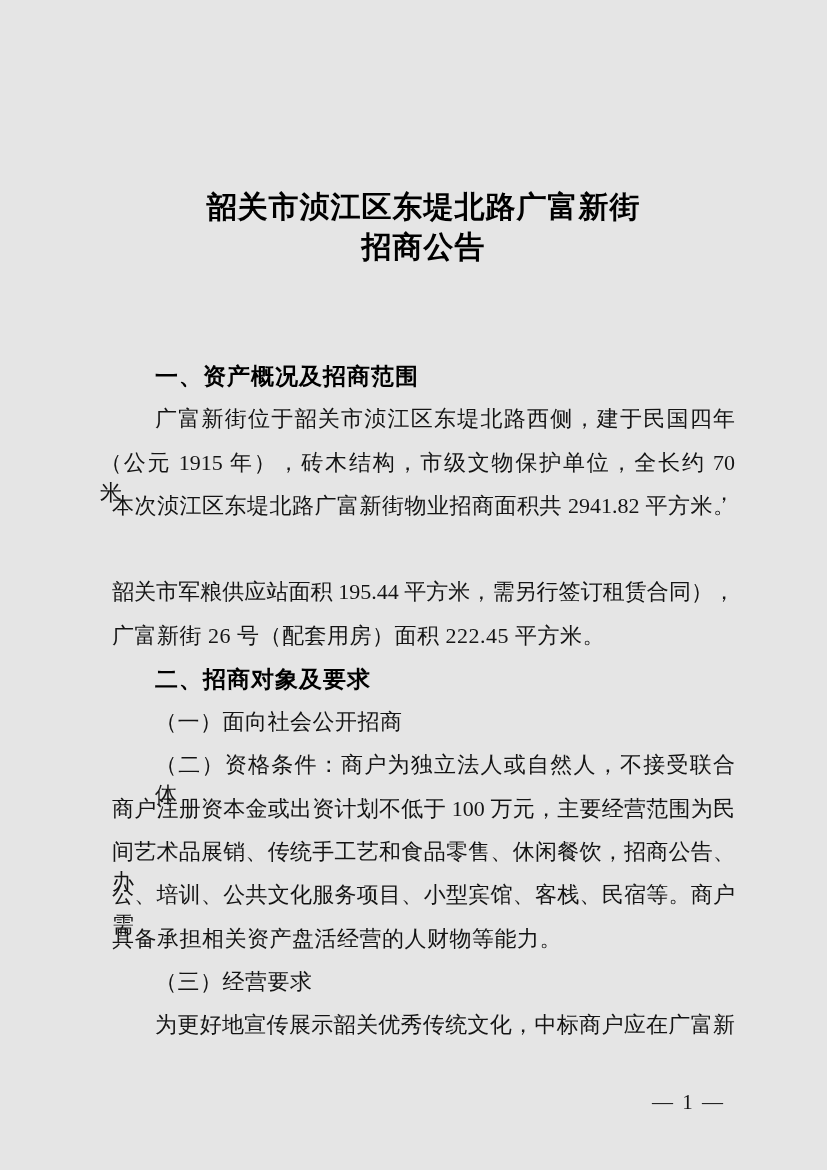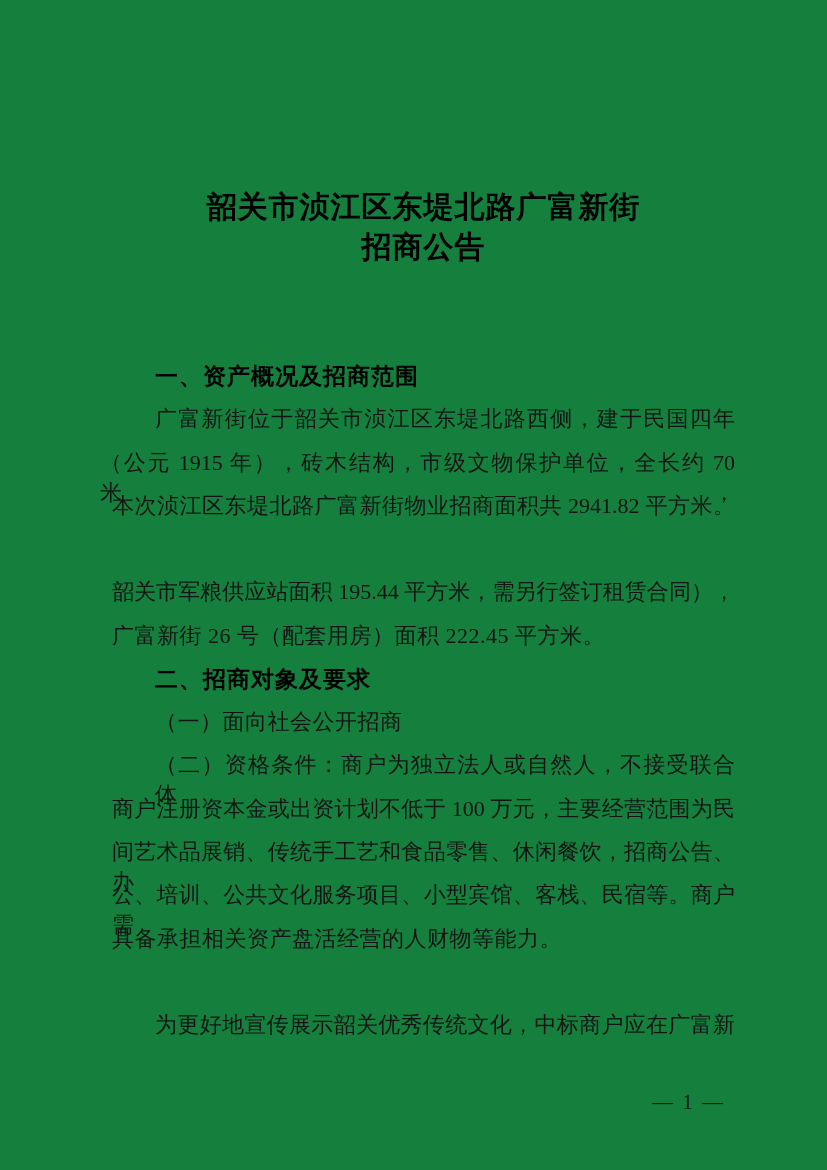--- a/index.html
+++ b/index.html
@@ -4,21 +4,21 @@
 <style>
   html, body {
     margin: 0;
     padding: 0;
     background: #ffffff;
   }
   .page {
     position: relative;
     width: 827px;
     height: 1170px;
-    background: #15803d;
+    background: #e5e5e5;
     overflow: hidden;
     color: #000;
   }
   .doc-title {
     position: absolute;
     left: 112px;
     width: 623px;
     text-align: center;
     font-family: "Liberation Sans", "DejaVu Sans", sans-serif;
     font-weight: 700;
@@ -93,17 +93,18 @@
   <div class="ln j" style="--r:3">本次浈江区东堤北路广富新街物业招商面积共 2941.82 平方米。</div>
   <div class="ln j" style="--r:5">韶关市军粮供应站面积 195.44 平方米，需另行签订租赁合同），</div>
   <div class="ln" style="--r:6">广富新街 26 号（配套用房）面积 222.45 平方米。</div>
   <div class="ln heading indent" style="--r:7">二、招商对象及要求</div>
   <div class="ln indent" style="--r:8">（一）面向社会公开招商</div>
   <div class="ln indent j" style="--r:9">（二）资格条件：商户为独立法人或自然人，不接受联合体。</div>
   <div class="ln j" style="--r:10">商户注册资本金或出资计划不低于 100 万元，主要经营范围为民</div>
   <div class="ln j" style="--r:11">间艺术品展销、传统手工艺和食品零售、休闲餐饮，招商公告、办</div>
   <div class="ln j" style="--r:12">公、培训、公共文化服务项目、小型宾馆、客栈、民宿等。商户需</div>
   <div class="ln" style="--r:13">具备承担相关资产盘活经营的人财物等能力。</div>
+  <div class="ln indent" style="--r:14">（三）经营要求</div>
   <div class="ln indent j" style="--r:15">为更好地宣传展示韶关优秀传统文化，中标商户应在广富新</div>
 
   <div class="page-footer">— 1 —</div>
 
 </div>
 
 </body></html>

